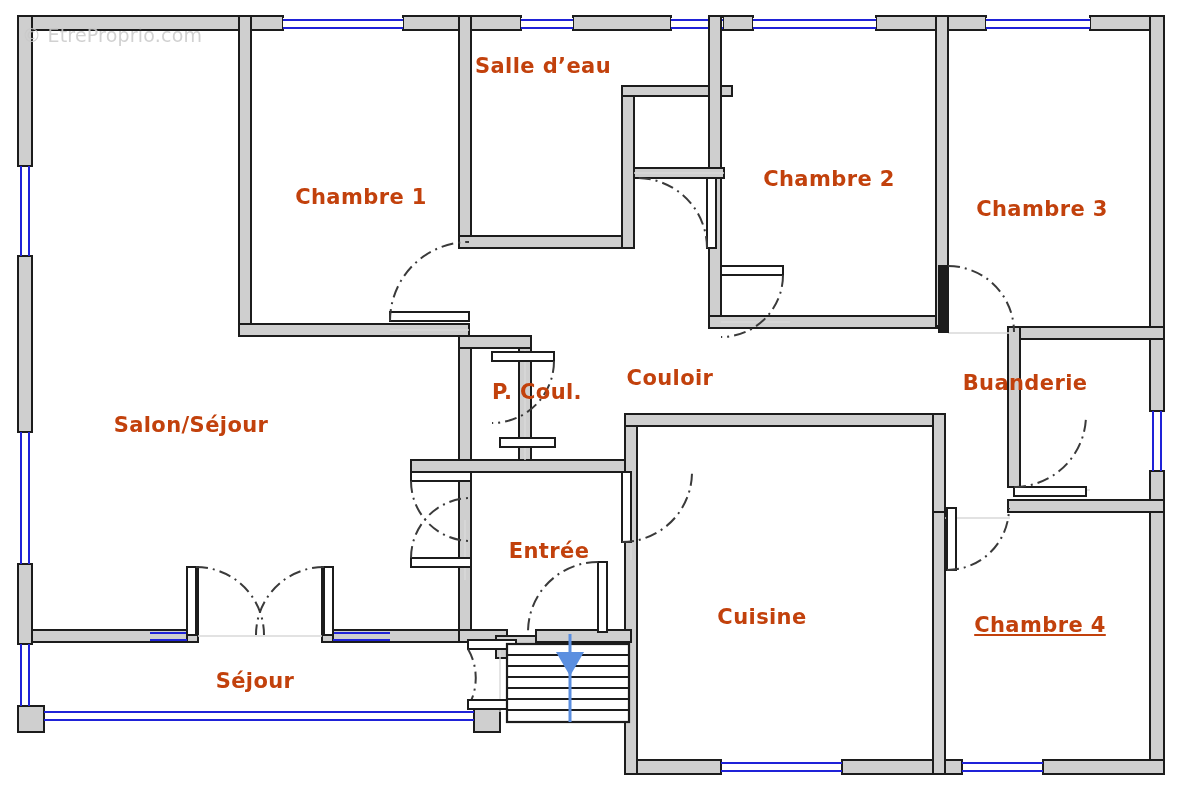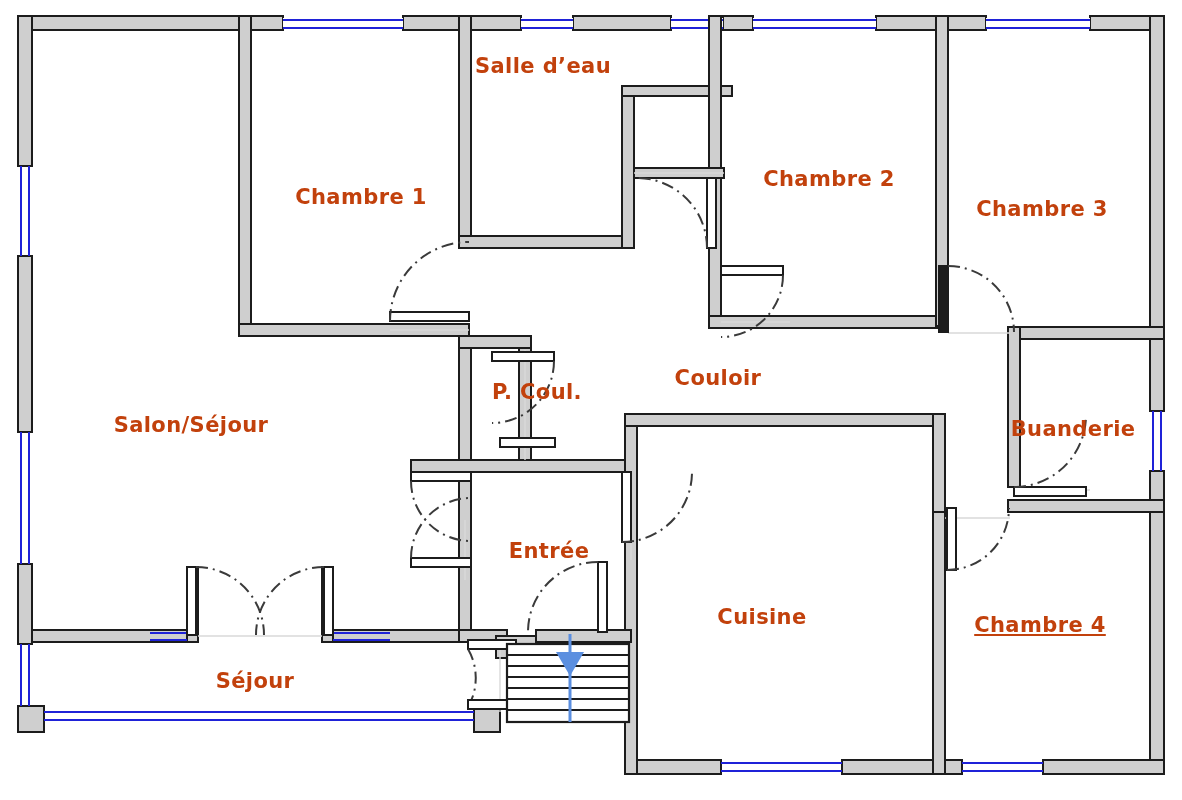--- a/index.html
+++ b/index.html
@@ -261,22 +261,23 @@
       <polygon points="556,652 584,652 570,676" fill="#5b8fe0"></polygon>
     </g>
 
   </svg>
 
   <div class="room-label" style="left:191px; top:425px;">Salon/Séjour</div>
   <div class="room-label" style="left:361px; top:197px;">Chambre 1</div>
   <div class="room-label" style="left:543px; top:66px;">Salle d’eau</div>
   <div class="room-label" style="left:829px; top:179px;">Chambre 2</div>
   <div class="room-label" style="left:1042px; top:201px;margin-top:8px;">Chambre 3</div>
-  <div class="room-label" style="left:670px; top:378px;margin-left:48px;">Couloir</div>
+  <div class="room-label" style="left:670px; top:378px;">Couloir</div>
   <div class="room-label" style="left:495px; top:392px;margin-left:42px;">P. Coul.</div>
-  <div class="room-label" style="left:1073px; top:383px;margin-top:46px;">Buanderie</div>
+  <div class="room-label" style="left:1025px; top:383px;">Buanderie</div>
   <div class="room-label" style="left:549px; top:551px;">Entrée</div>
   <div class="room-label" style="left:762px; top:617px;">Cuisine</div>
   <div class="room-label" style="left:1040px; top:625px;text-decoration:underline;">Chambre 4</div>
   <div class="room-label" style="left:255px; top:681px;">Séjour</div>
 
+  <div class="watermark" style="left:22px; top:24px;">© EtreProprio.com</div>
 
 </div>
 
 </body></html>

